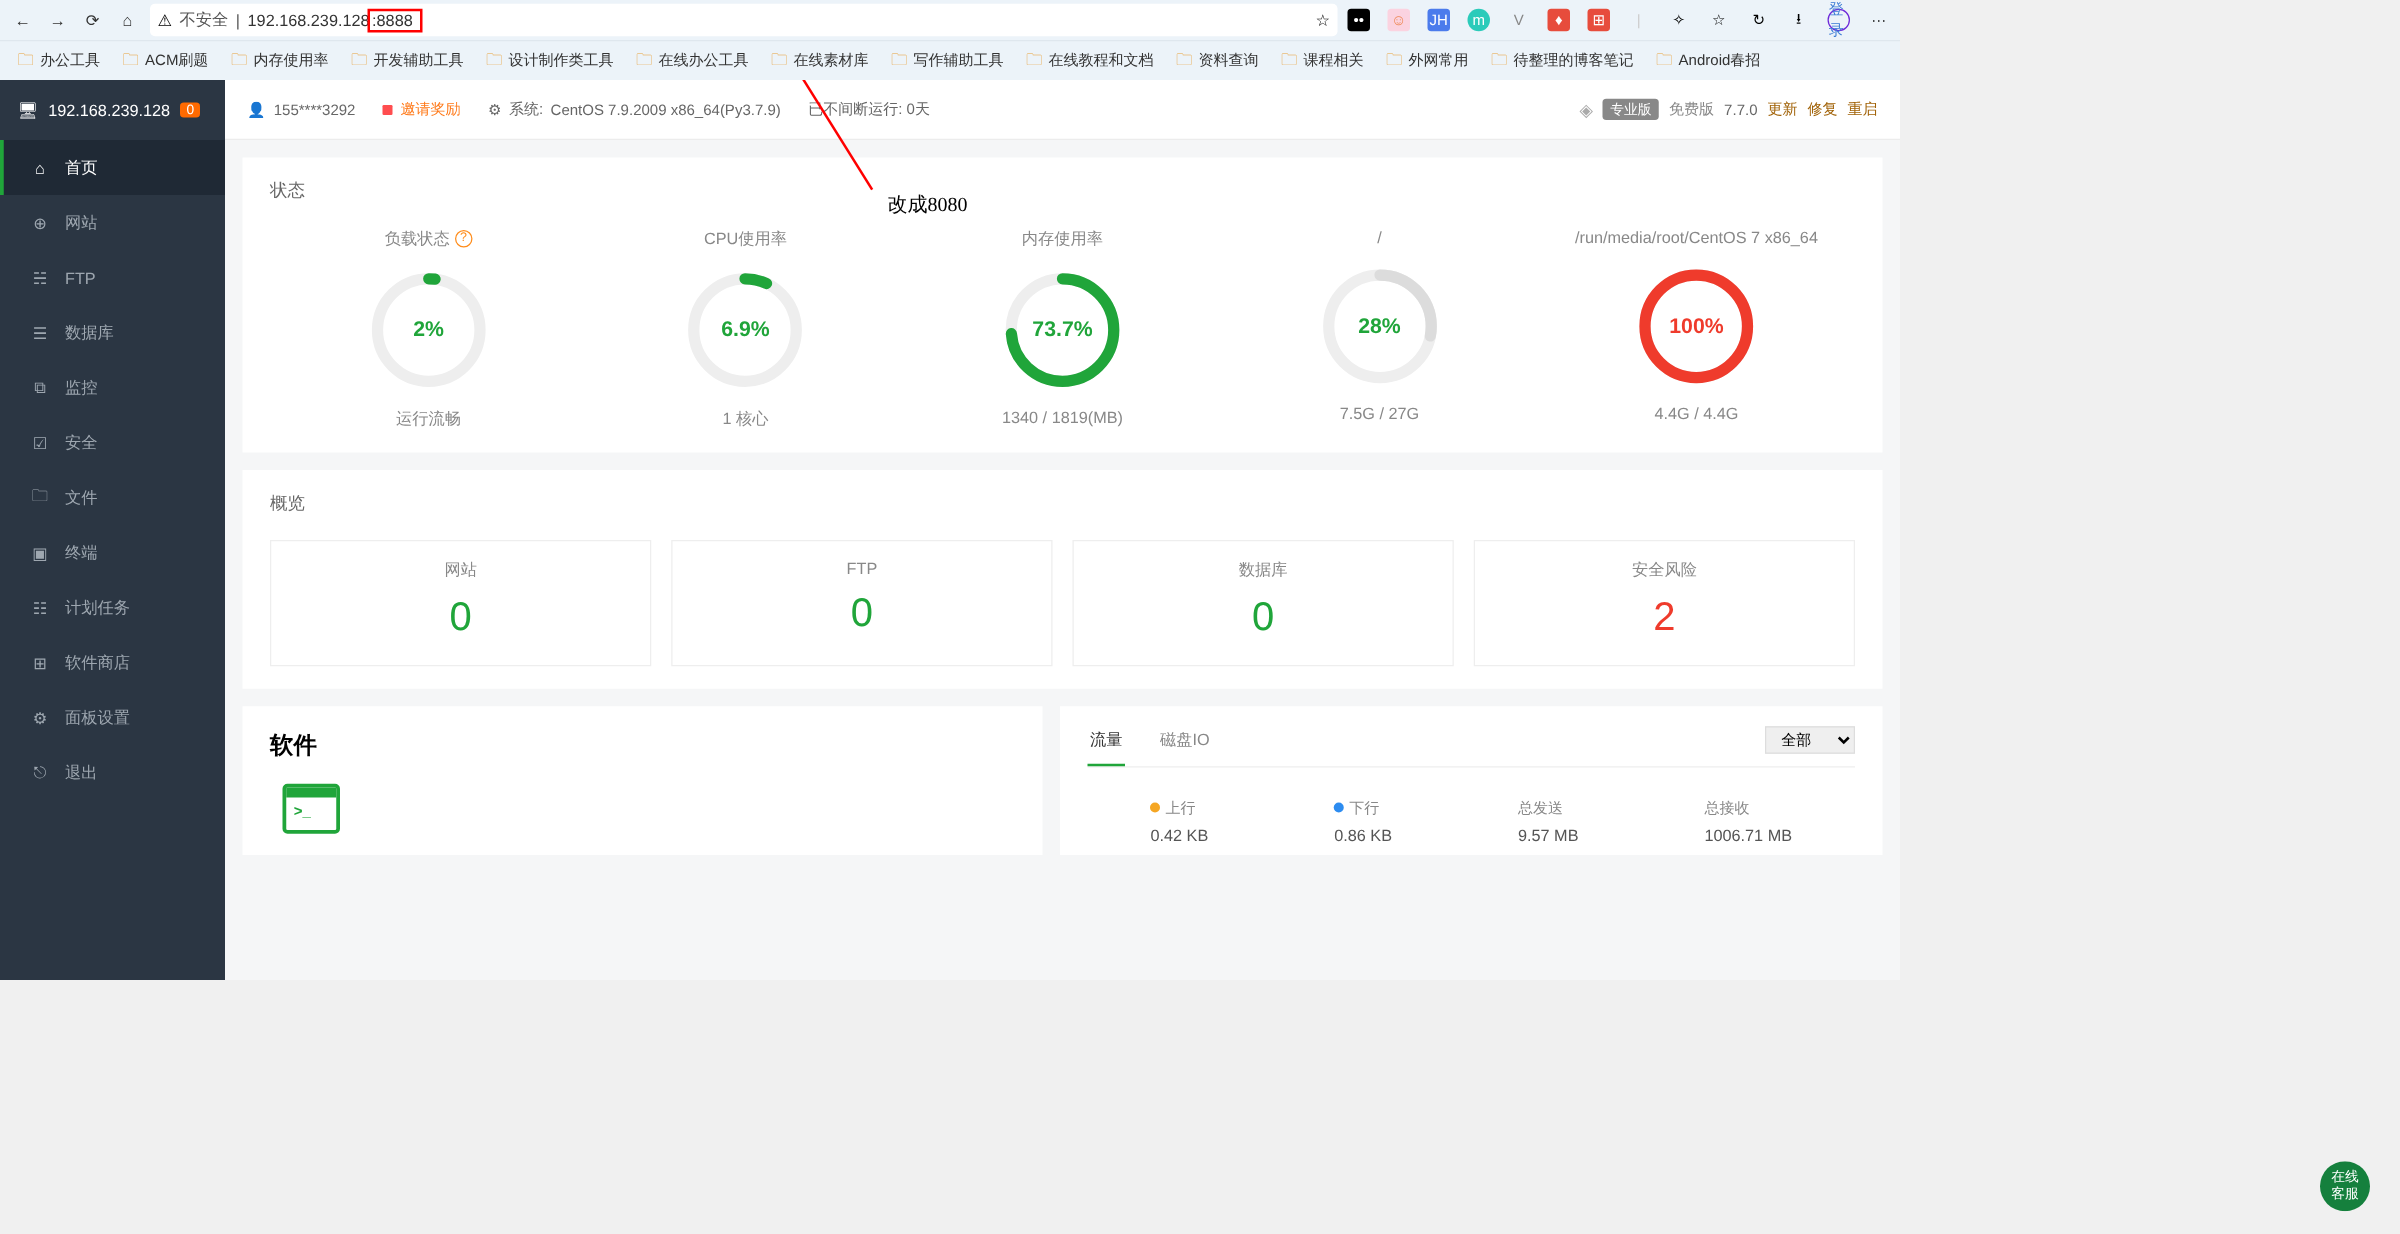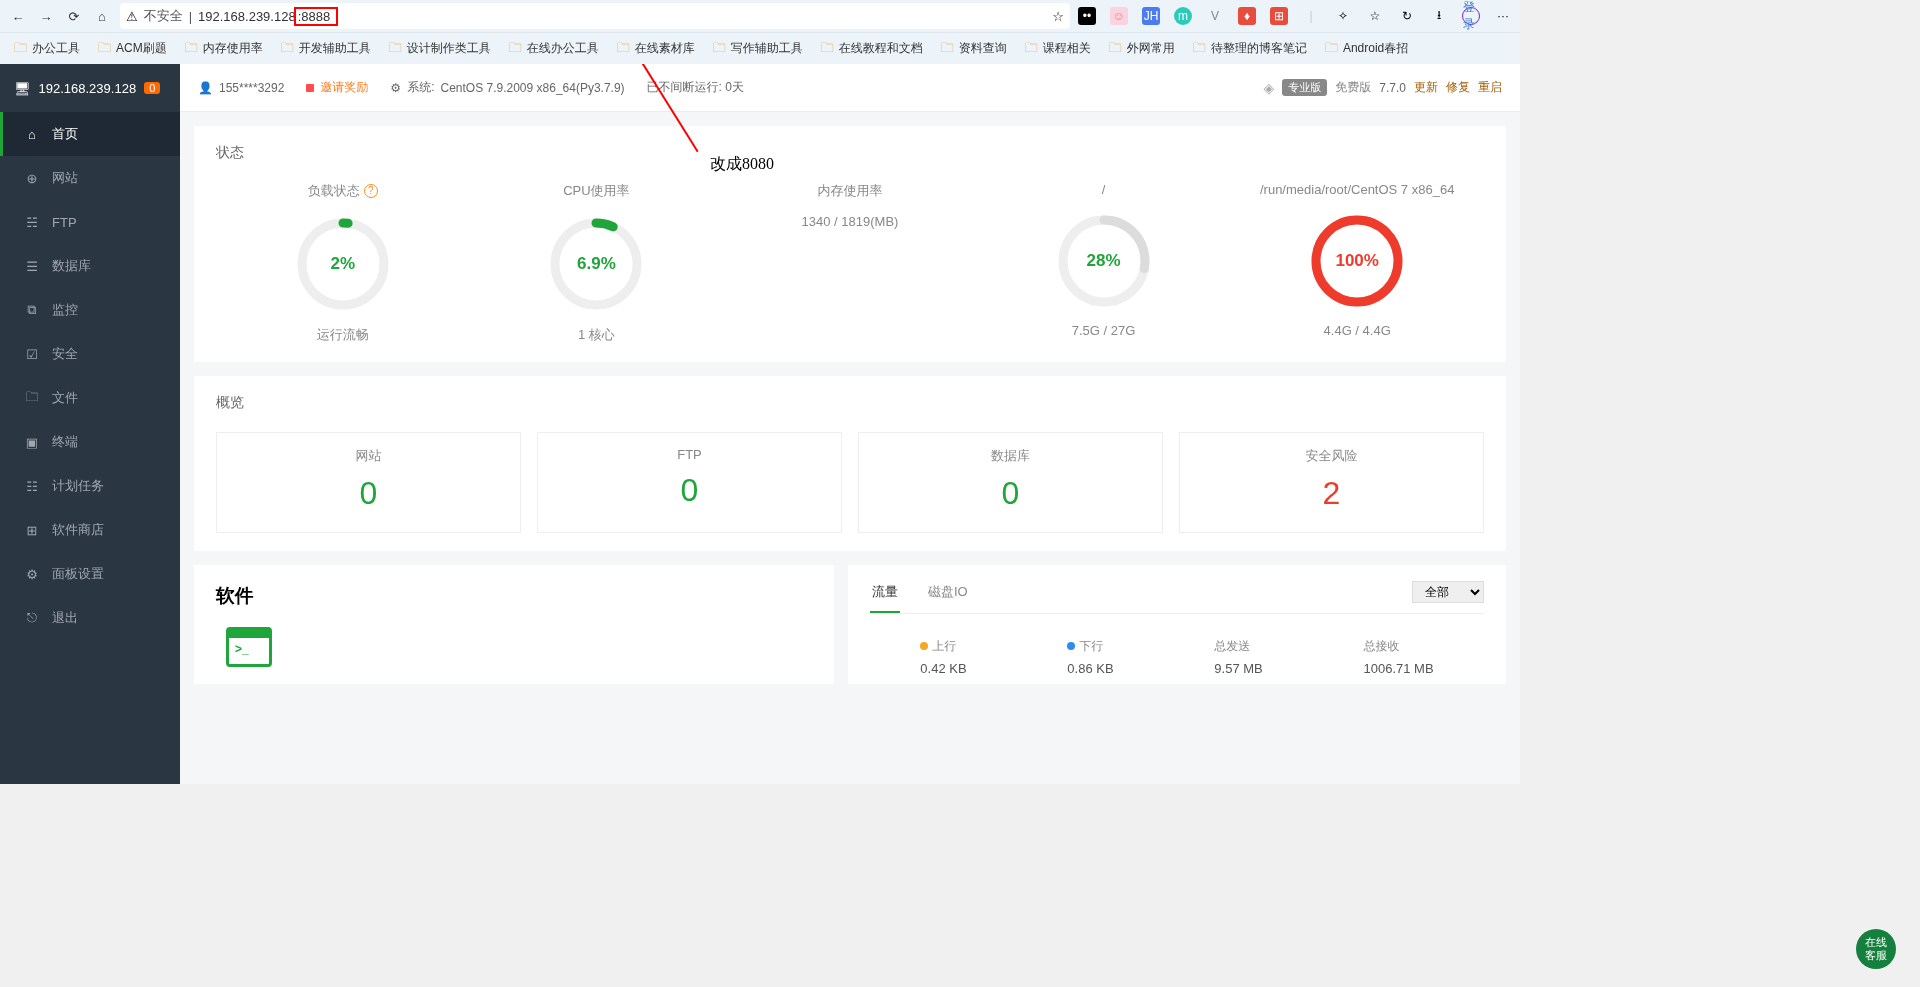--- a/index.html
+++ b/index.html
@@ -295,20 +295,24 @@
           <div class="gauge-col">
             <div class="g-title">CPU使用率</div>
             <div class="gauge"><svg>
                 <circle class="gauge-bg" cx="50" cy="50" r="41"></circle>
                 <circle class="gauge-fg" cx="50" cy="50" r="41" stroke-dasharray="17.77513123401105 257.610597594363"></circle>
               </svg><div class="g-val">6.9%</div></div>
             <div class="g-sub">1 核心</div>
           </div>
           <div class="gauge-col">
             <div class="g-title">内存使用率</div>
+            <div class="gauge"><svg>
+                <circle class="gauge-bg" cx="50" cy="50" r="41"></circle>
+                <circle class="gauge-fg" cx="50" cy="50" r="41" stroke-dasharray="189.85901042704555 257.610597594363"></circle>
+              </svg><div class="g-val">73.7%</div></div>
             <div class="g-sub">1340 / 1819(MB)</div>
           </div>
           <div class="gauge-col">
             <div class="g-title">/</div>
             <div class="gauge"><svg>
                 <circle class="gauge-bg" cx="50" cy="50" r="41"></circle>
                 <circle class="gauge-fg light" cx="50" cy="50" r="41" stroke-dasharray="72.13096732642165 257.610597594363"></circle>
               </svg><div class="g-val">28%</div></div>
             <div class="g-sub">7.5G / 27G</div>
           </div>

